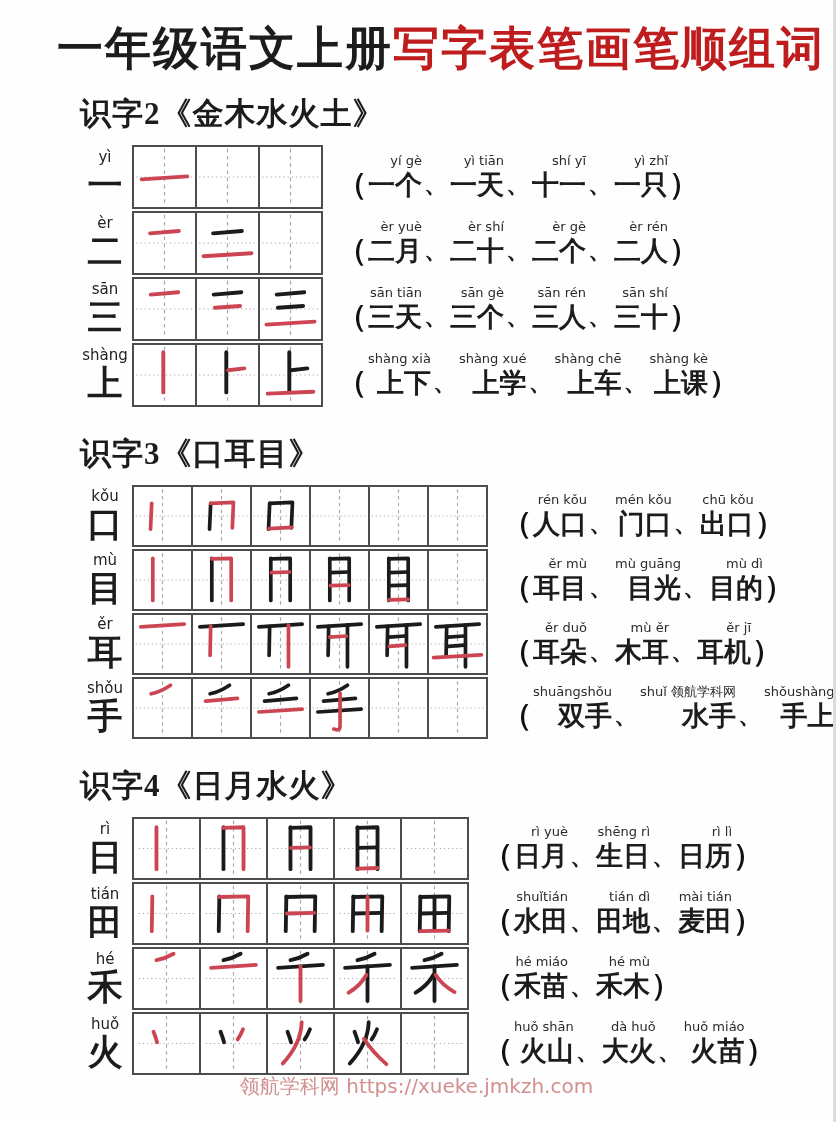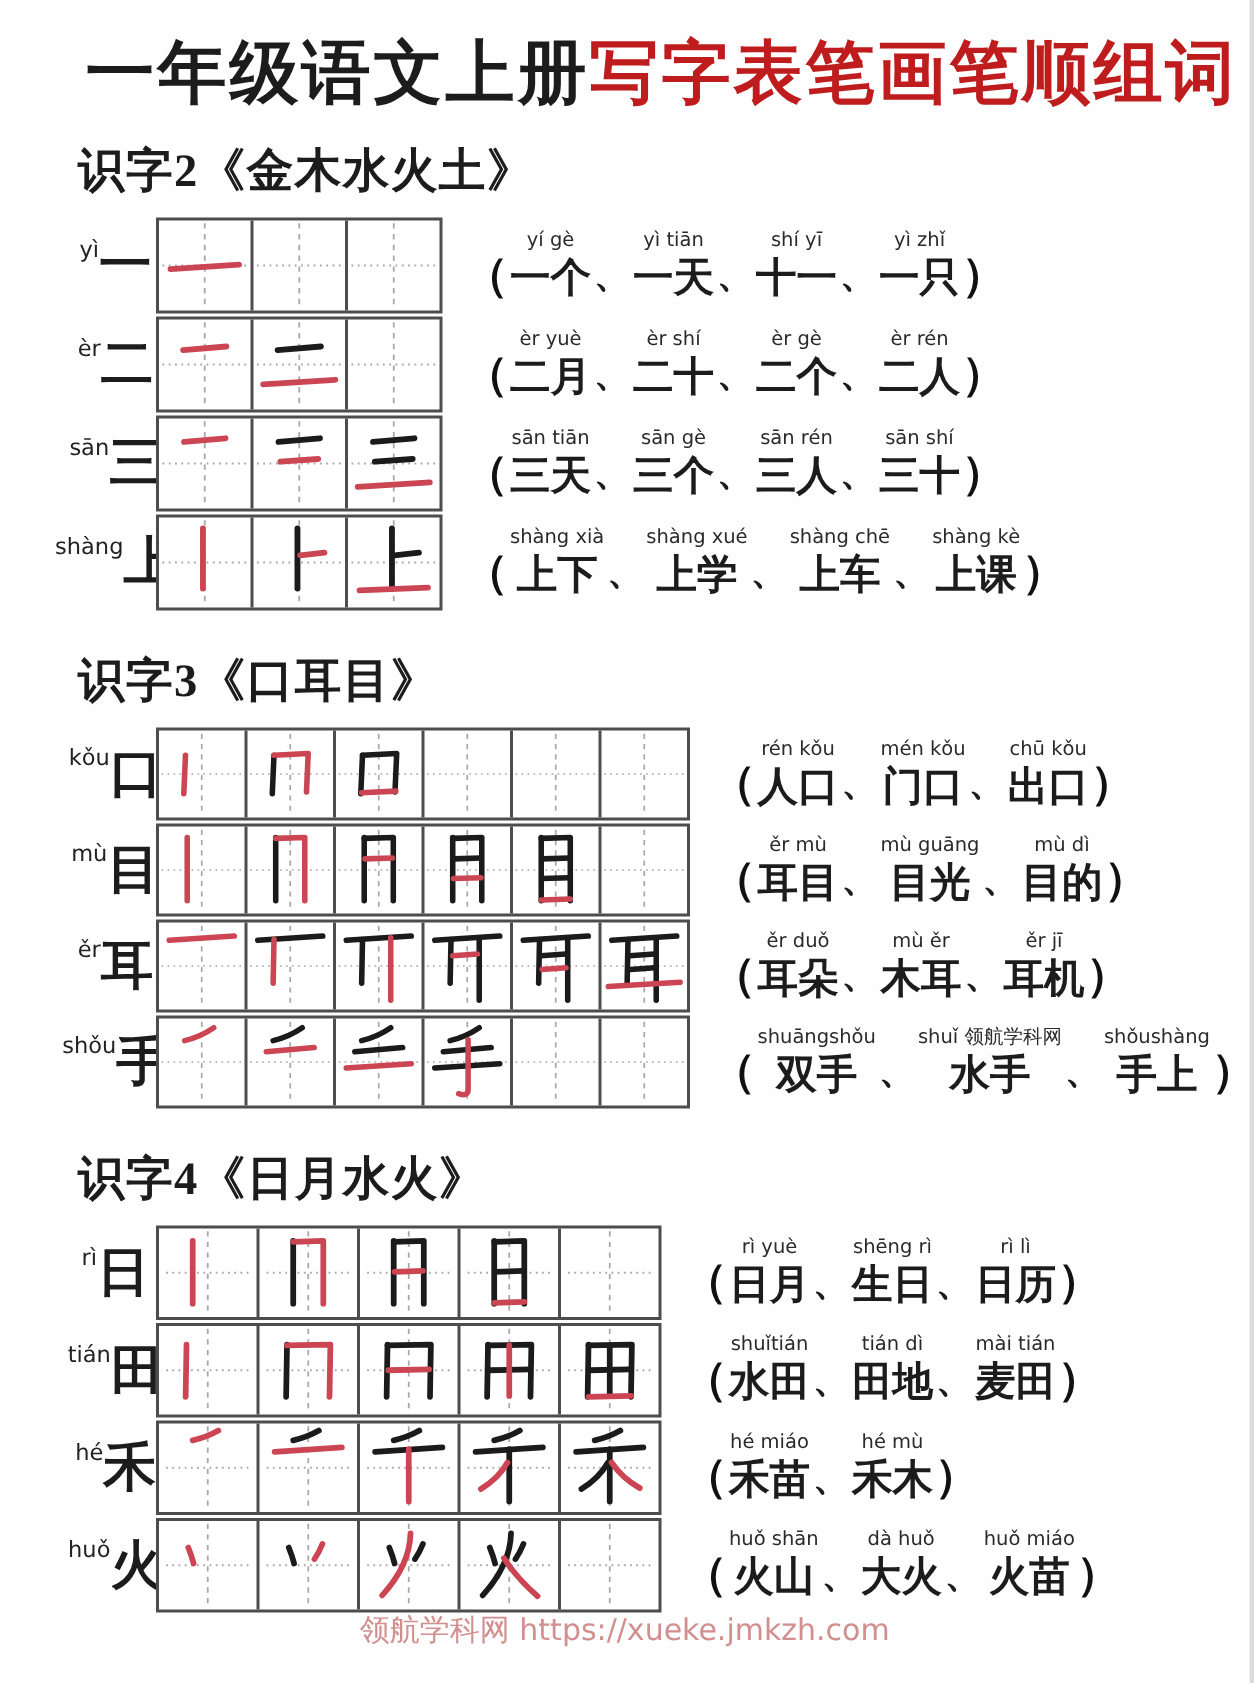--- a/index.html
+++ b/index.html
@@ -8,47 +8,47 @@
     background:#fefefe;color:#1c1c1c;
     font-family:"Liberation Serif","DejaVu Serif",serif;
     border-right:3px solid #dcdcdc;box-sizing:border-box;
   }
   .page-title{
     text-align:right;margin:24px 8px 18px 8px;
     font-size:46px;font-weight:900;letter-spacing:2px;line-height:1.1;
     white-space:nowrap;
   }
   .page-title .t-red{color:var(--title-red);}
-  .sections{padding-left:52px;}
+  .sections{padding-left:80px;}
   .section{margin-bottom:26px;}
   .sec-header{
     font-size:31px;font-weight:900;margin:0 0 10px 0;letter-spacing:1px;
   }
   .char-row{display:flex;align-items:center;margin-bottom:2px;}
   .char-col{
-    width:50px;min-width:50px;display:flex;flex-direction:row;
-    justify-content:center;margin-right:2px;
+    width:50px;min-width:50px;display:flex;flex-direction:column;
+    align-items:center;justify-content:center;margin-right:2px;
   }
   .row-pinyin{
     font-family:"DejaVu Sans","Liberation Sans",sans-serif;
     font-size:15px;color:#222;line-height:1;margin-bottom:3px;
   }
   .row-char{font-size:35px;font-weight:900;line-height:1;}
   .stroke-grid{
     display:flex;border:2px solid var(--grid-border);background:#fff;
   }
   .stroke-cell{border-right:2px solid var(--grid-border);}
   .stroke-cell:last-child{border-right:none;}
   .stroke-cell svg{display:block;}
   .words-group{
     display:flex;align-items:flex-end;margin-left:14px;
     font-family:"Liberation Sans","DejaVu Sans",sans-serif;
   }
   .paren{font-size:30px;font-weight:700;line-height:1.05;color:#111;}
-  .word-item{display:flex;flex-direction:column;align-items:center;margin:0 1px;}
+  .word-item{display:flex;flex-direction:column;align-items:flex-end;margin:0 1px;}
   .word-pinyin{
     font-family:"DejaVu Sans","Liberation Sans",sans-serif;
     font-size:13px;color:#2a2a2a;line-height:1;margin-bottom:4px;white-space:nowrap;
   }
   .word-text{font-size:27px;font-weight:800;line-height:1.05;white-space:nowrap;}
   .word-sep{font-size:24px;font-weight:800;line-height:1.2;padding:0 1px;}
   .watermark{
     position:absolute;left:50%;bottom:22px;transform:translateX(-50%);
     font-family:"DejaVu Sans","Liberation Sans",sans-serif;
     font-size:20px;color:var(--wm);white-space:nowrap;

